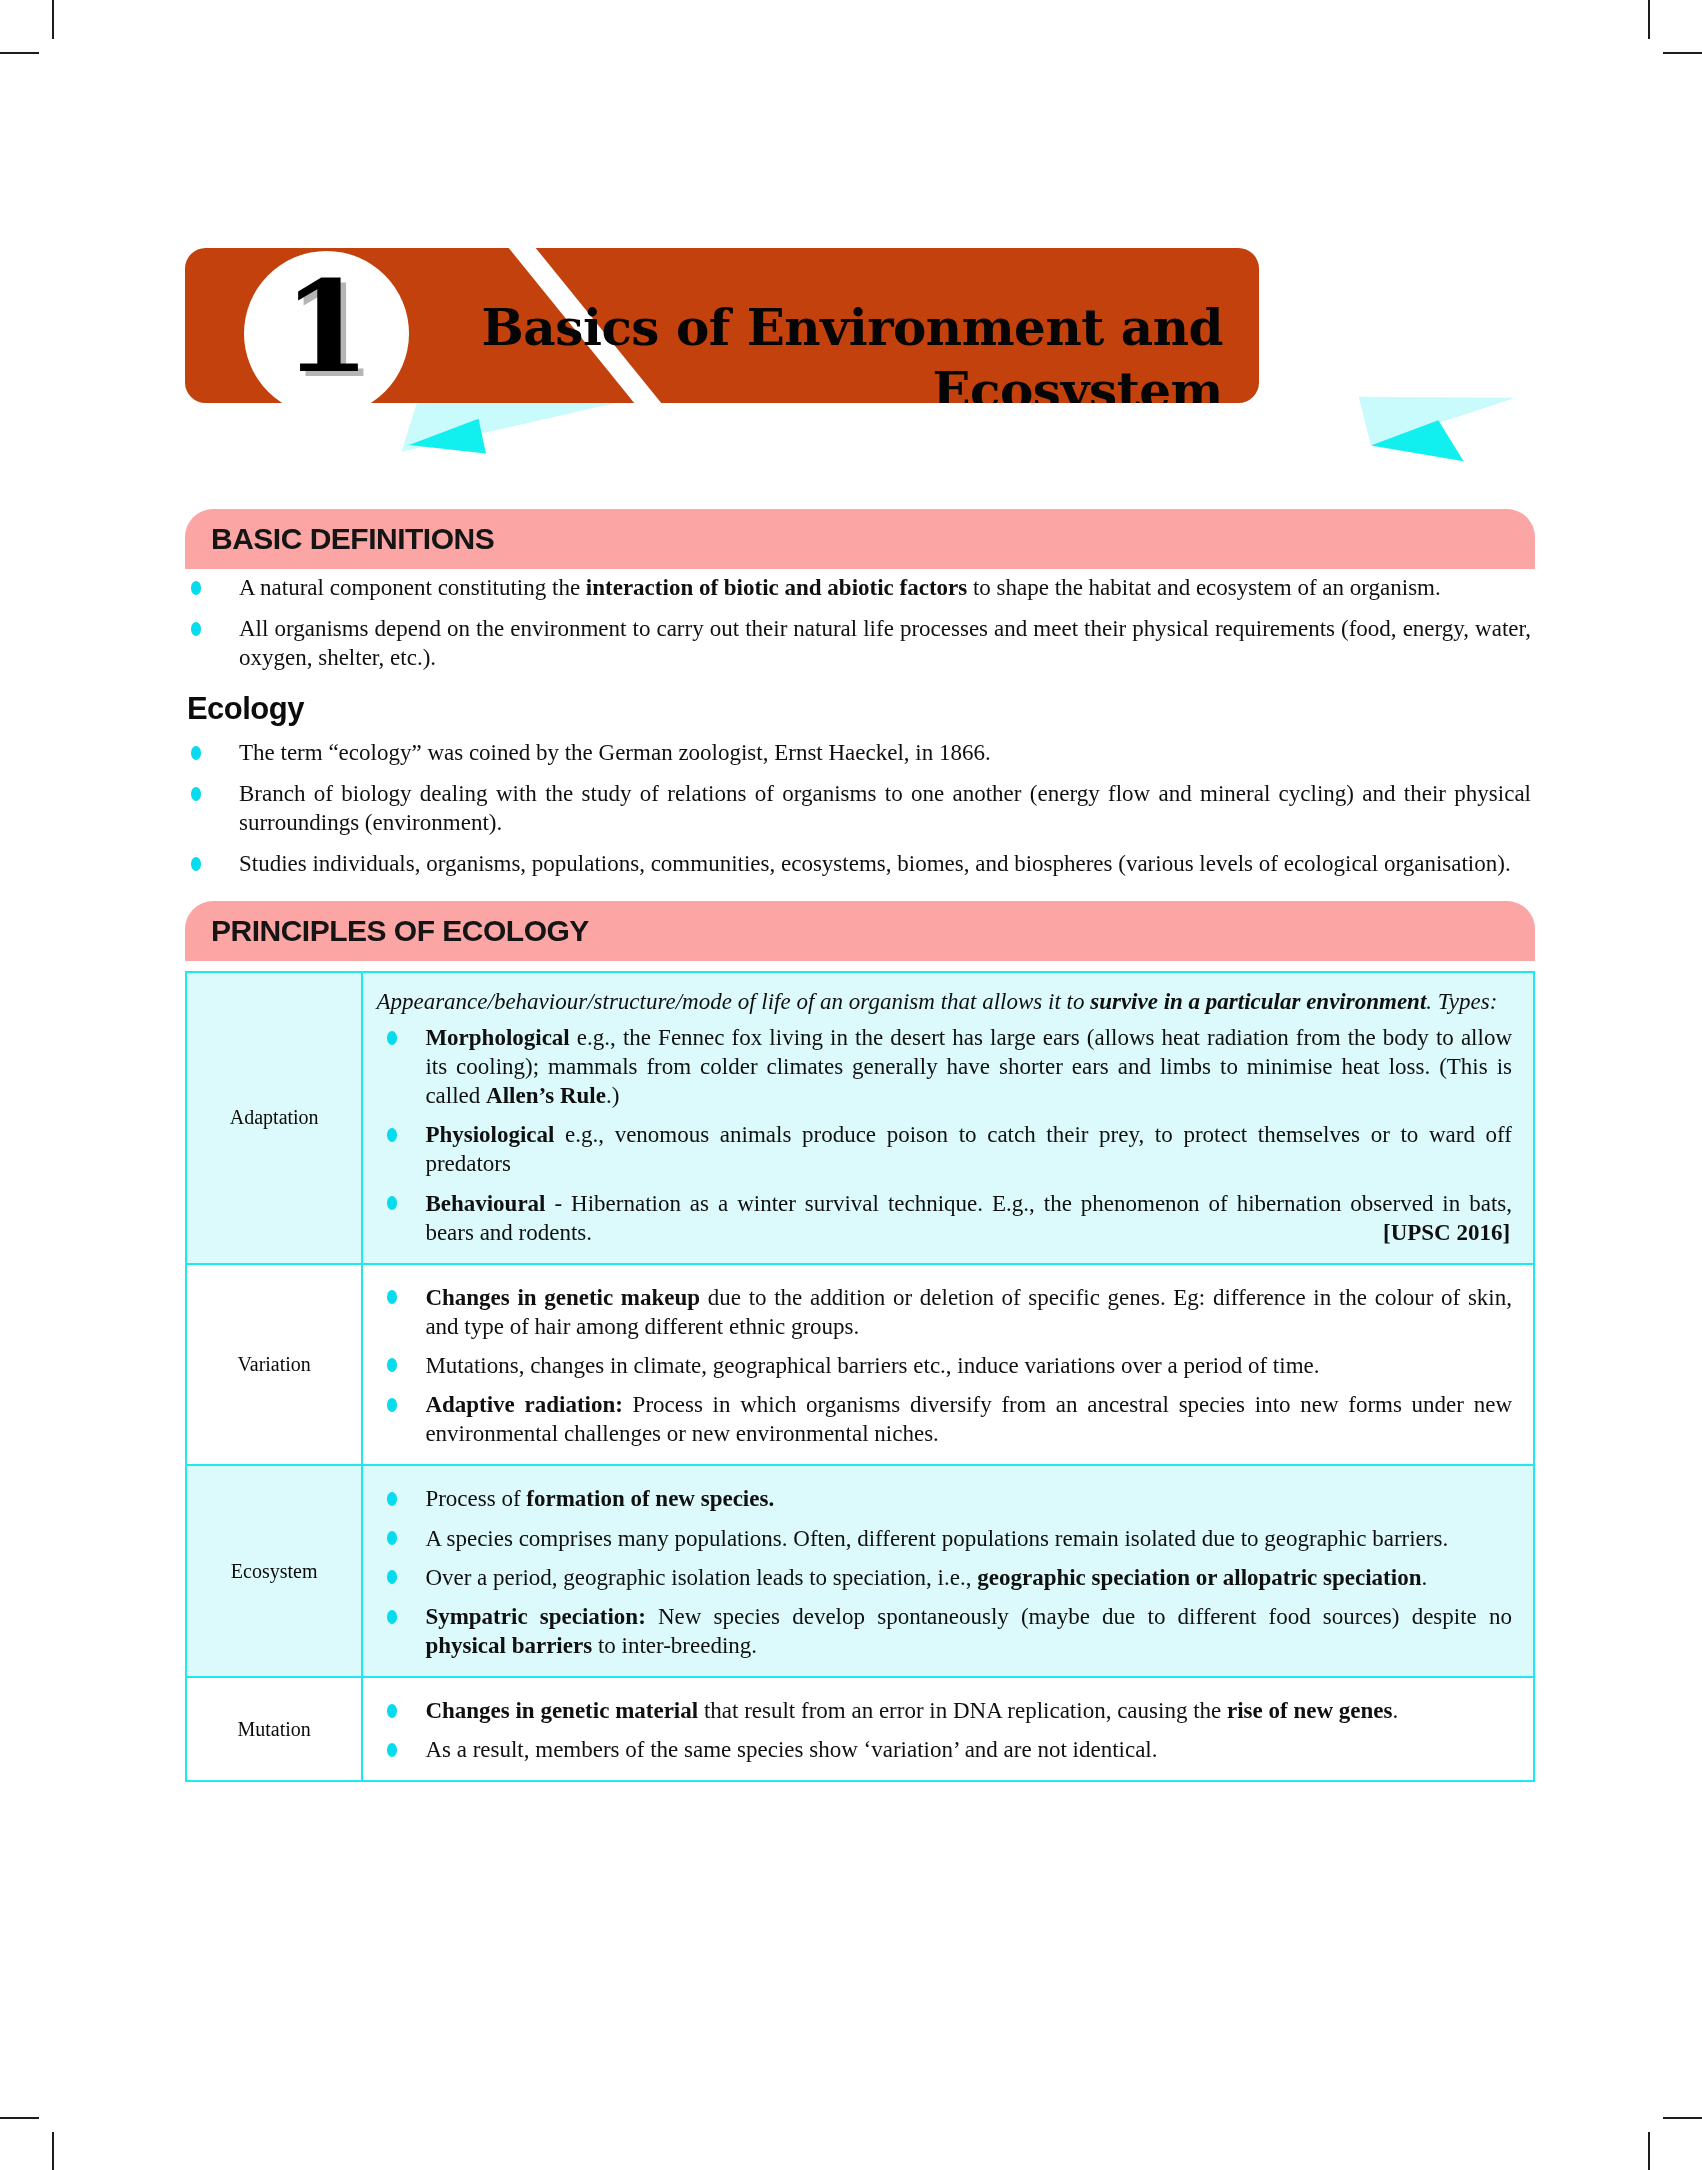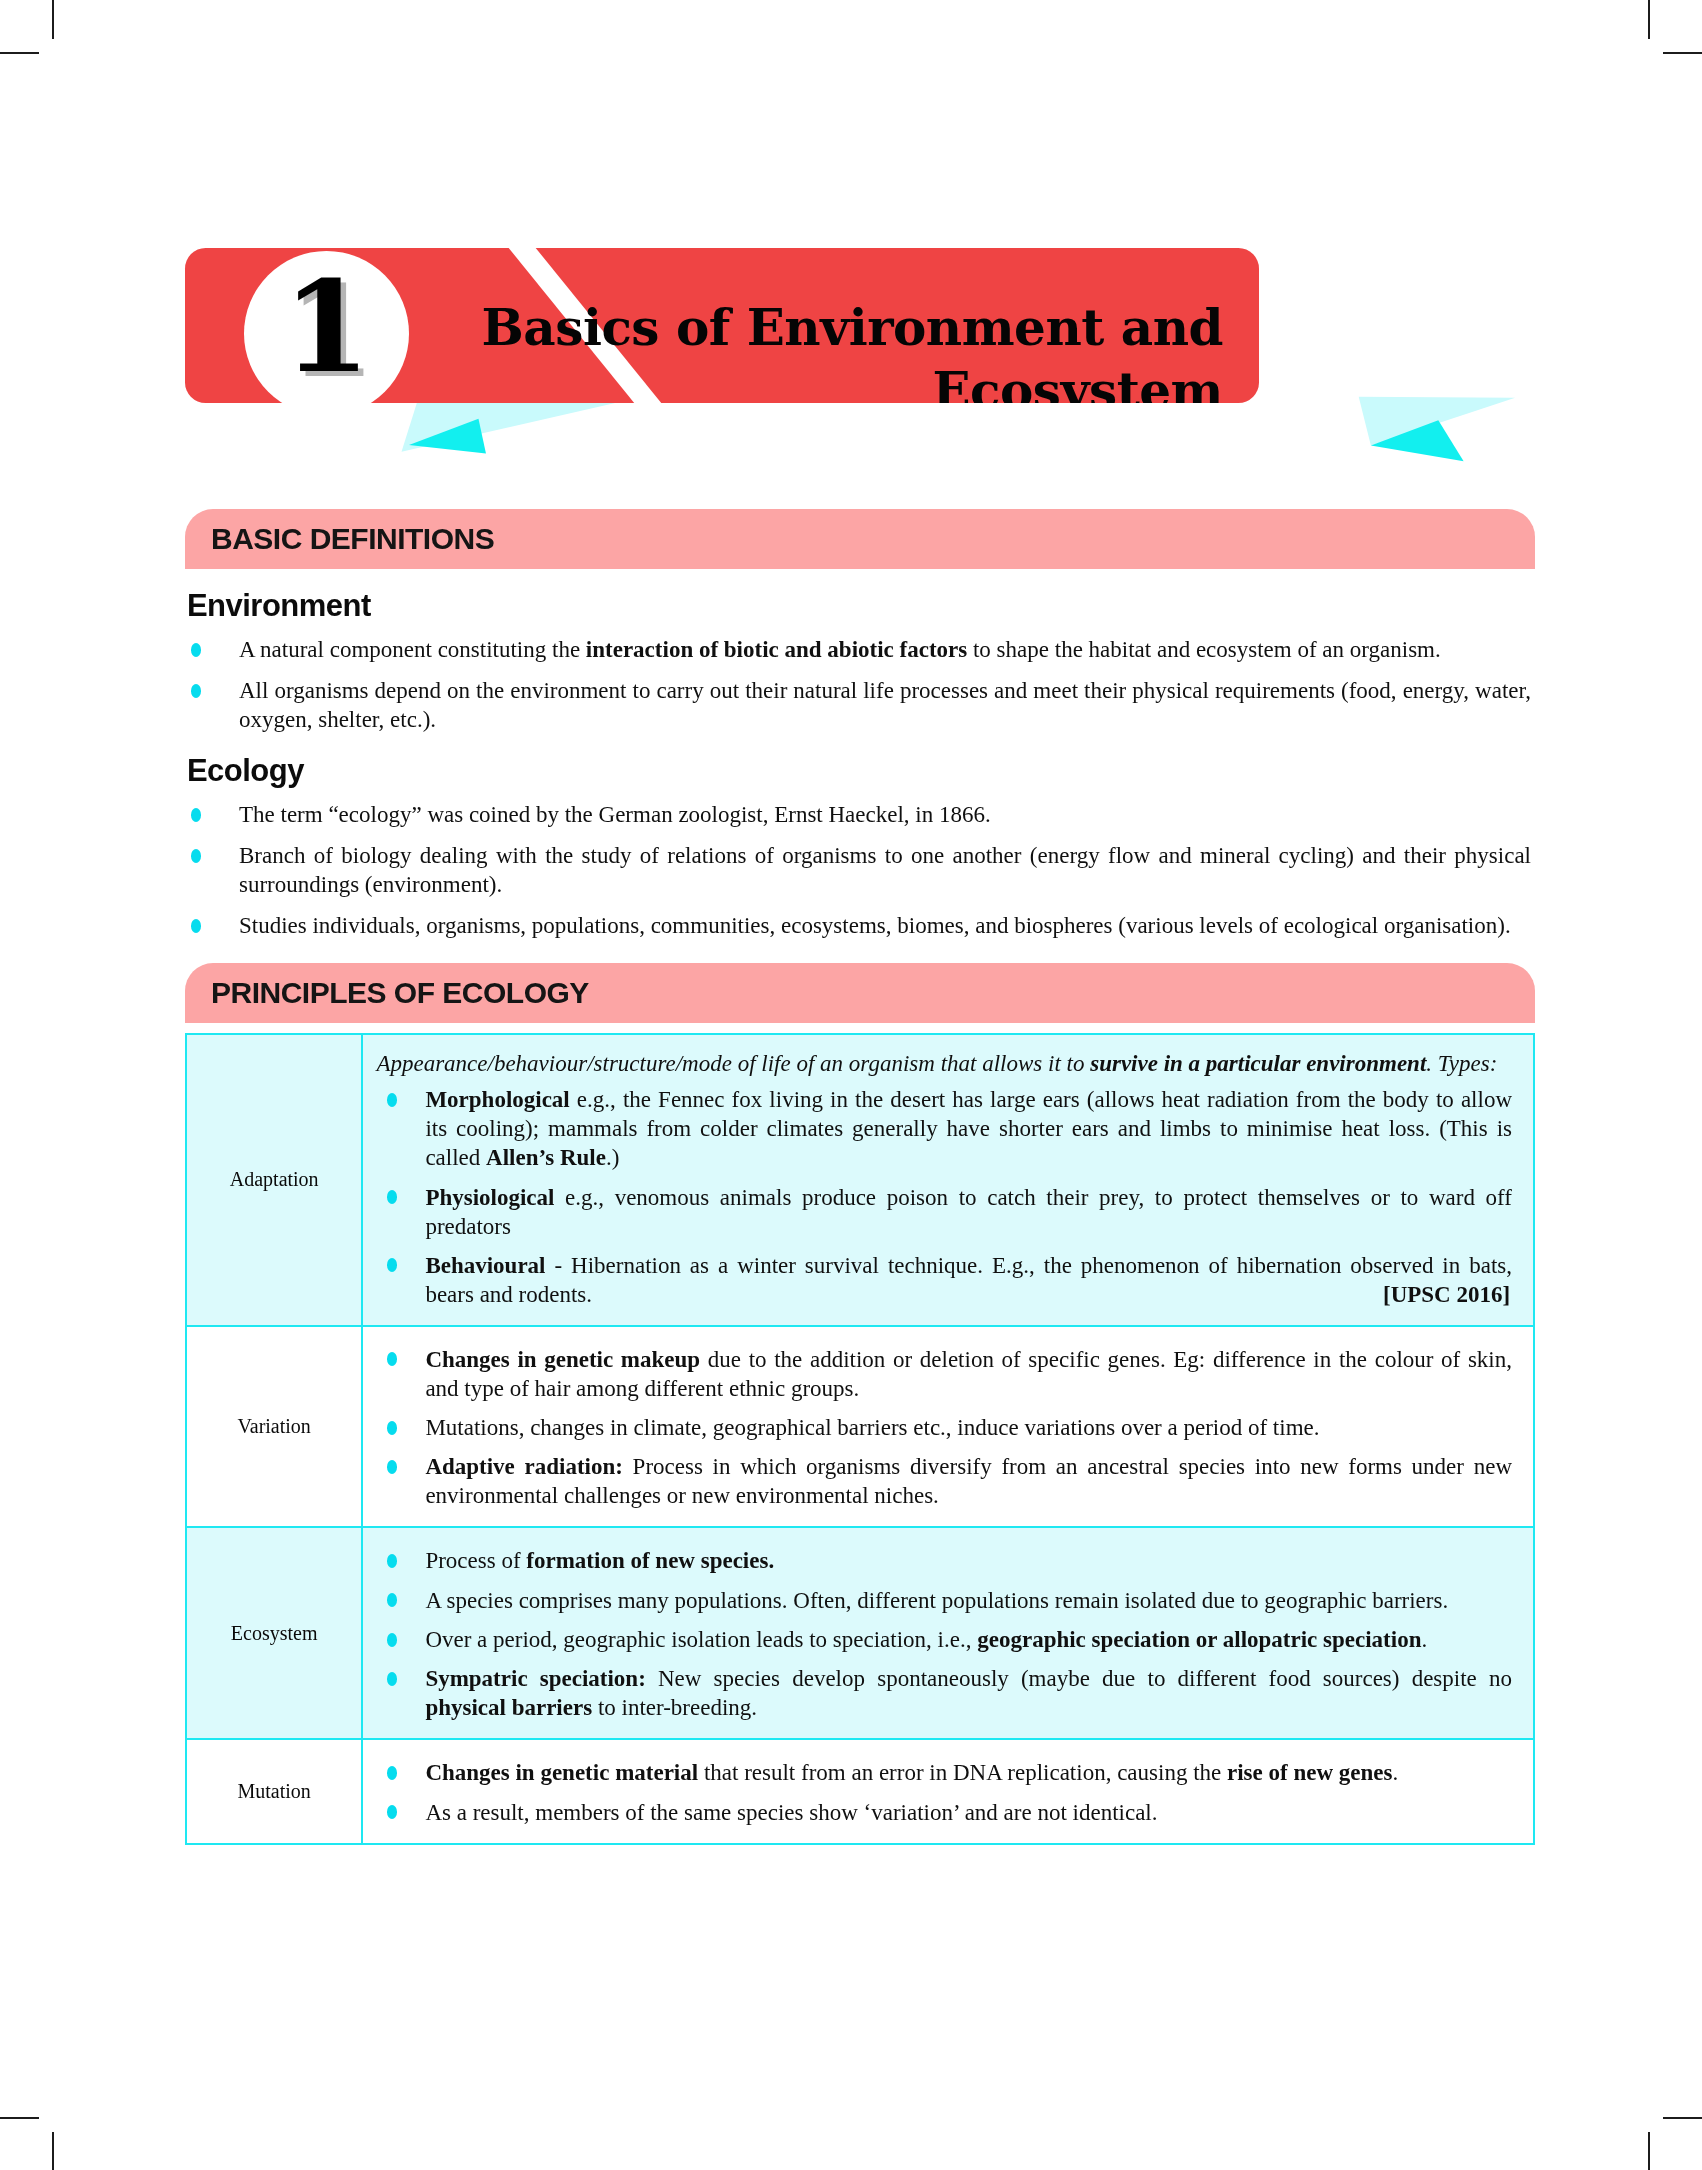--- a/index.html
+++ b/index.html
@@ -14,21 +14,21 @@
   .crop.v{width:1.9px;height:39px}
   .crop.h{height:1.9px;width:39px}
   .crop.tl-v{left:52px;top:0}        .crop.tl-h{left:0;top:52px}
   .crop.tr-v{right:52px;top:0}       .crop.tr-h{right:0;top:52px}
   .crop.bl-v{left:52px;bottom:0}     .crop.bl-h{left:0;bottom:52px}
   .crop.br-v{right:52px;bottom:0}    .crop.br-h{right:0;bottom:52px}
 
   
   .banner{
     position:absolute;left:185px;top:248px;width:1074px;height:155px;
-    background:#ef4444;border-radius:20.6px;overflow:hidden;
+    background:#c2410c;border-radius:20.6px;overflow:hidden;
   }
   .banner .stripe{
     position:absolute;left:389px;top:-33px;width:20.6px;height:220px;
     background:#ffffff;transform:rotate(-39deg);
   }
   .chapter-title{
     position:absolute;right:36px;top:14px;width:937px;
     text-align:right;font-family:"DejaVu Serif","Liberation Serif",serif;
     font-weight:bold;font-size:50px;line-height:63px;color:#050505;
     letter-spacing:-0.5px;
@@ -129,21 +129,20 @@
   <div class="chapter-badge">
     <span class="num">1</span>
   </div>
 
   <div class="content">
 
     <div class="section-bar">
       <span class="bar-label">BASIC DEFINITIONS</span>
     </div>
 
-    <h2 class="sub-heading">Environment</h2>
     <ul class="bullets">
         <li>A natural component constituting the <b>interaction of biotic and abiotic factors</b> to shape the habitat and ecosystem of an organism.</li>
         <li>All organisms depend on the environment to carry out their natural life processes and meet their physical requirements (food, energy, water, oxygen, shelter, etc.).</li>
       </ul>
 
     <h2 class="sub-heading">Ecology</h2>
     <ul class="bullets">
         <li>The term “ecology” was coined by the German zoologist, Ernst Haeckel, in 1866.</li>
         <li>Branch of biology dealing with the study of relations of organisms to one another (energy flow and mineral cycling) and their physical surroundings (environment).</li>
         <li>Studies individuals, organisms, populations, communities, ecosystems, biomes, and biospheres (various levels of ecological organisation).</li>

